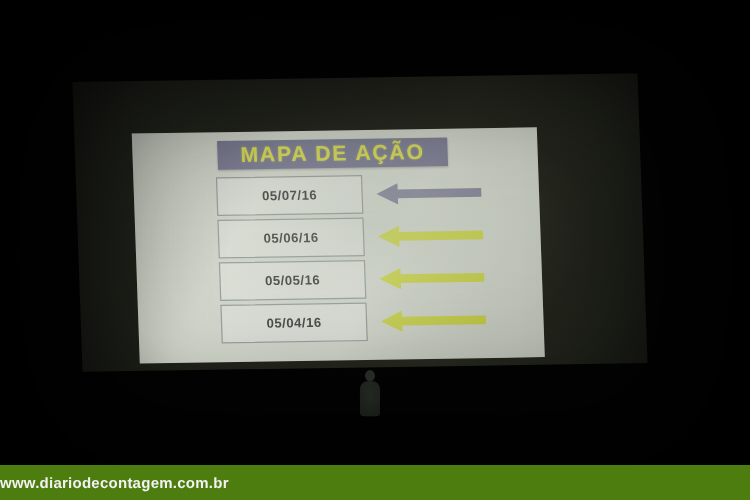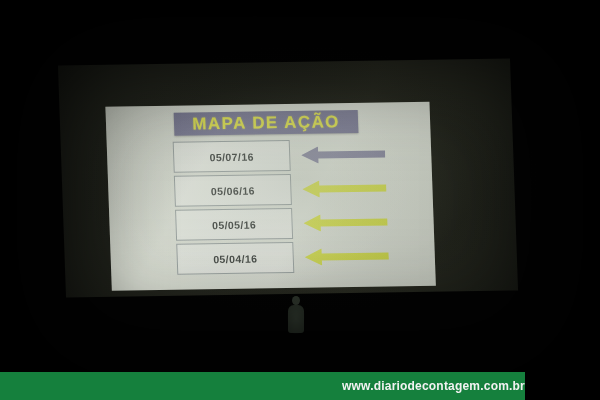--- a/index.html
+++ b/index.html
@@ -150,26 +150,26 @@
     width: 16px; height: 28px;
     border-radius: 6px 6px 3px 3px;
     background: rgba(48,56,46,0.78);
   }
 
   
   .watermark {
     position: absolute;
     left: 0;
     bottom: 0;
-    width: 525px;
+    width: 600px;
     height: 28px;
-    background: #15803d;
+    background: #4d7c0f;
     display: flex;
     align-items: center;
-    justify-content: flex-end;
+    justify-content: flex-start;
     z-index: 8;
   }
   .watermark-text {
     color: #f2f2f2;
     font-size: 12px;
     font-weight: bold;
     letter-spacing: 0.2px;
   }
   .vignette {
     position: absolute;

